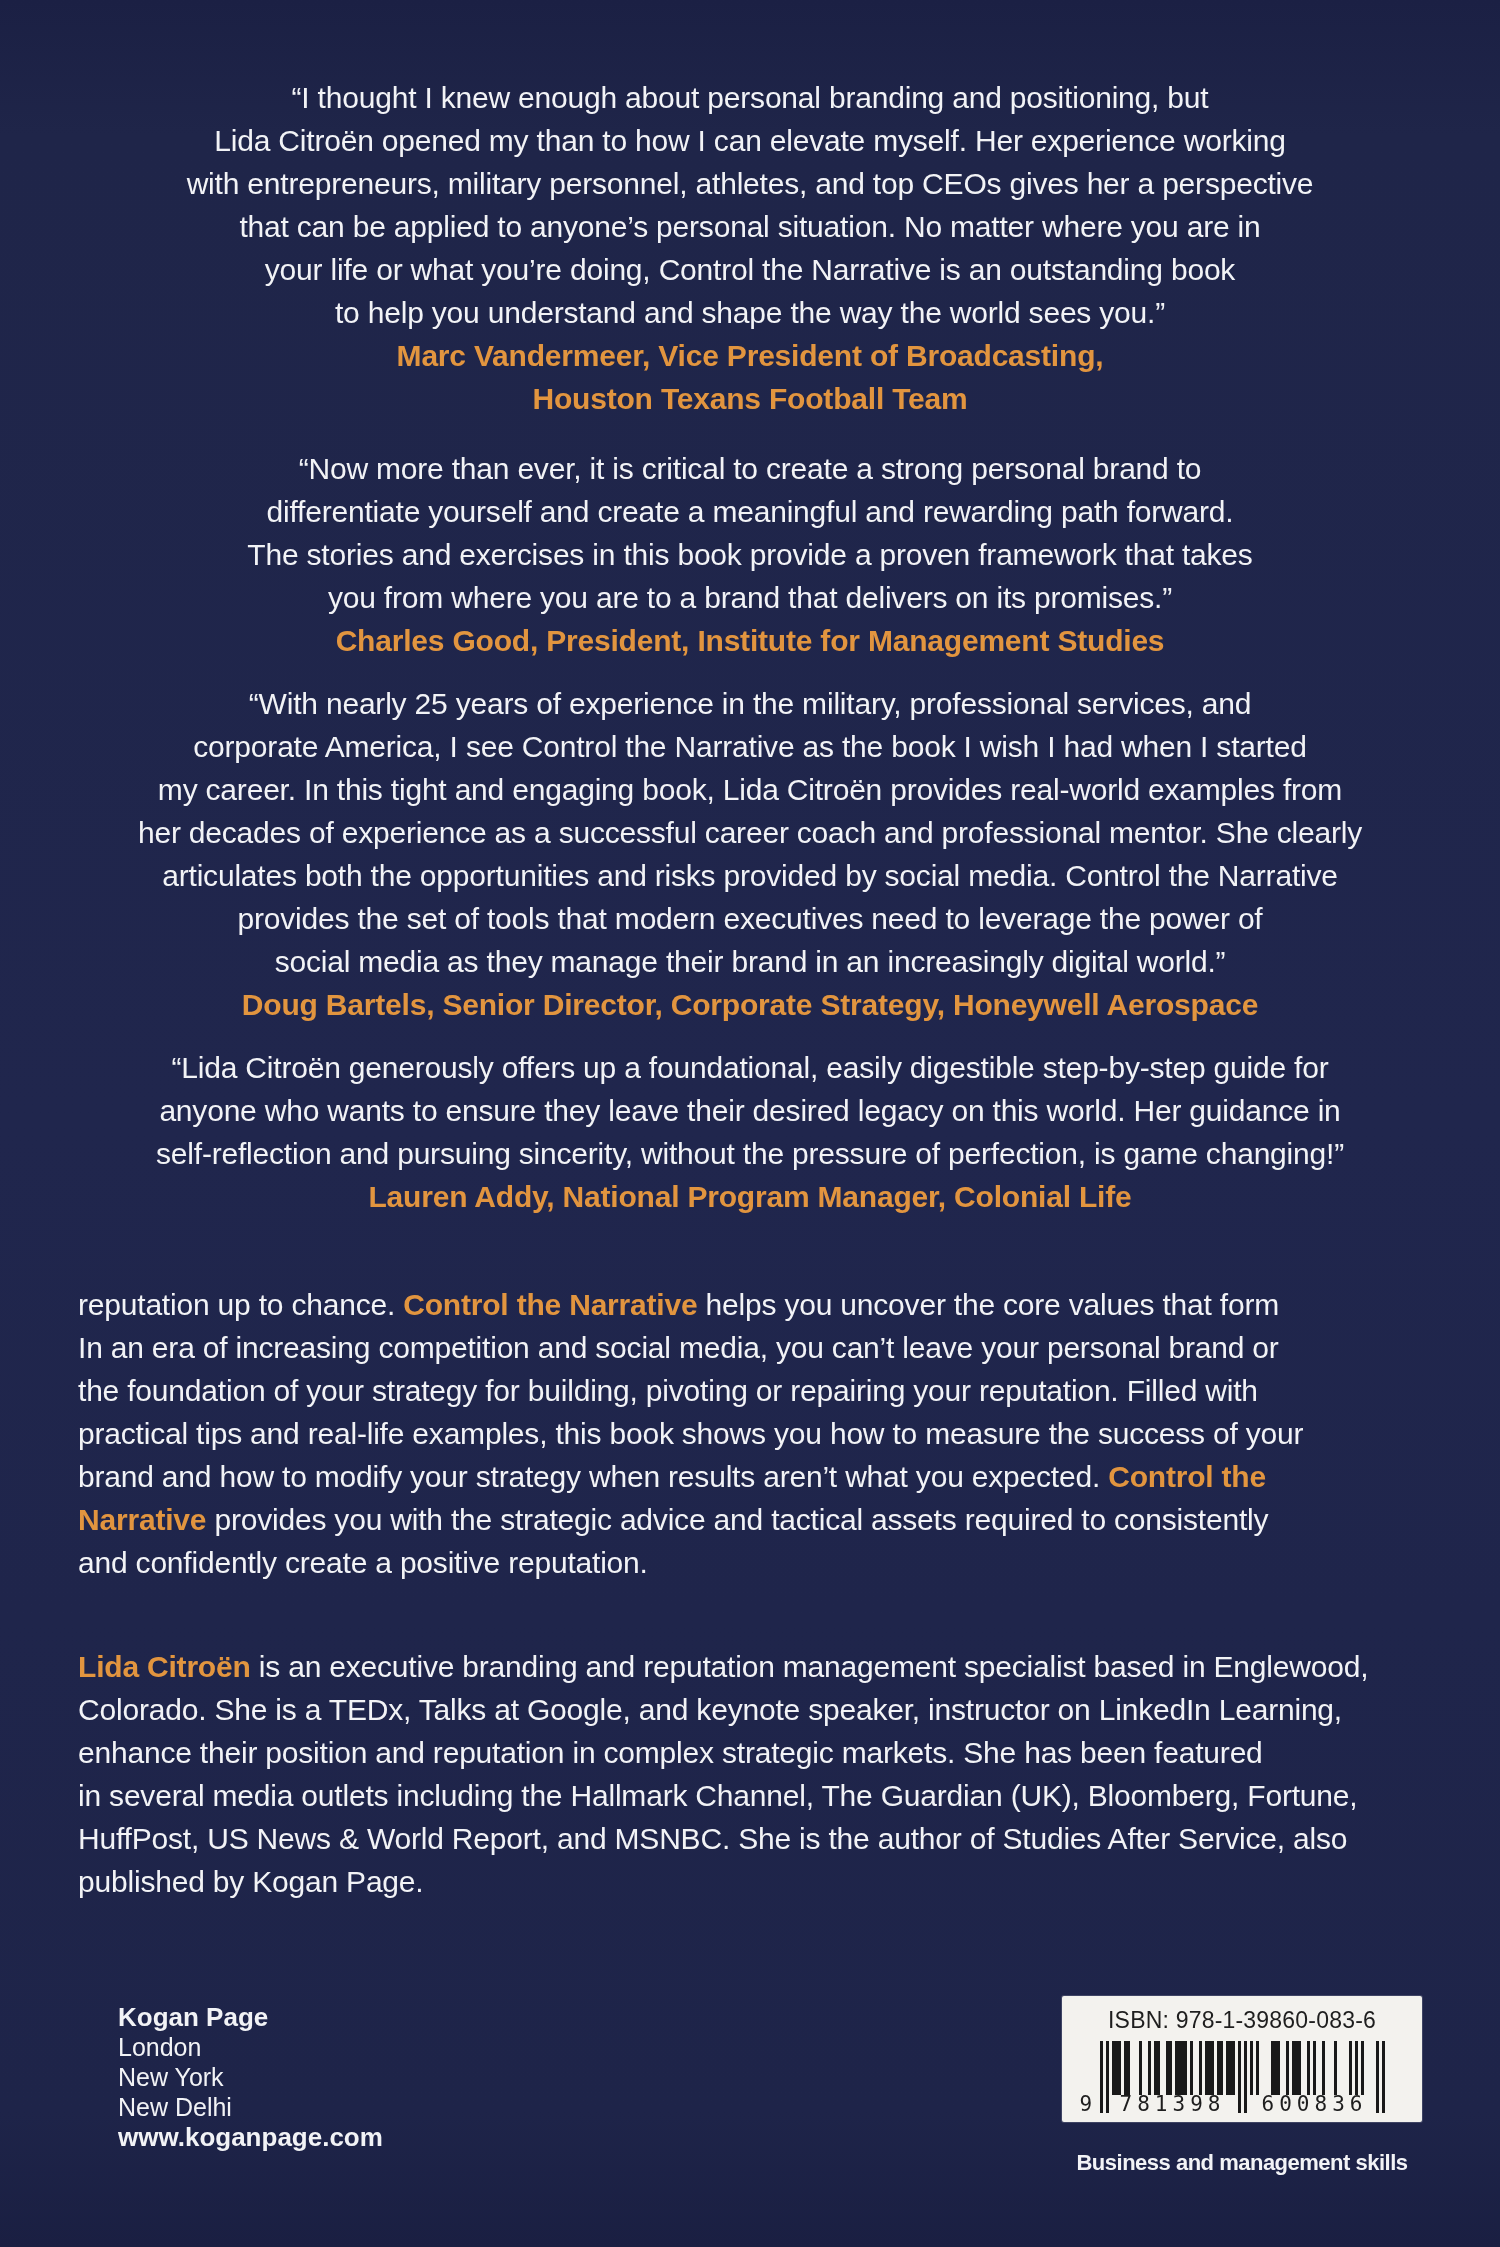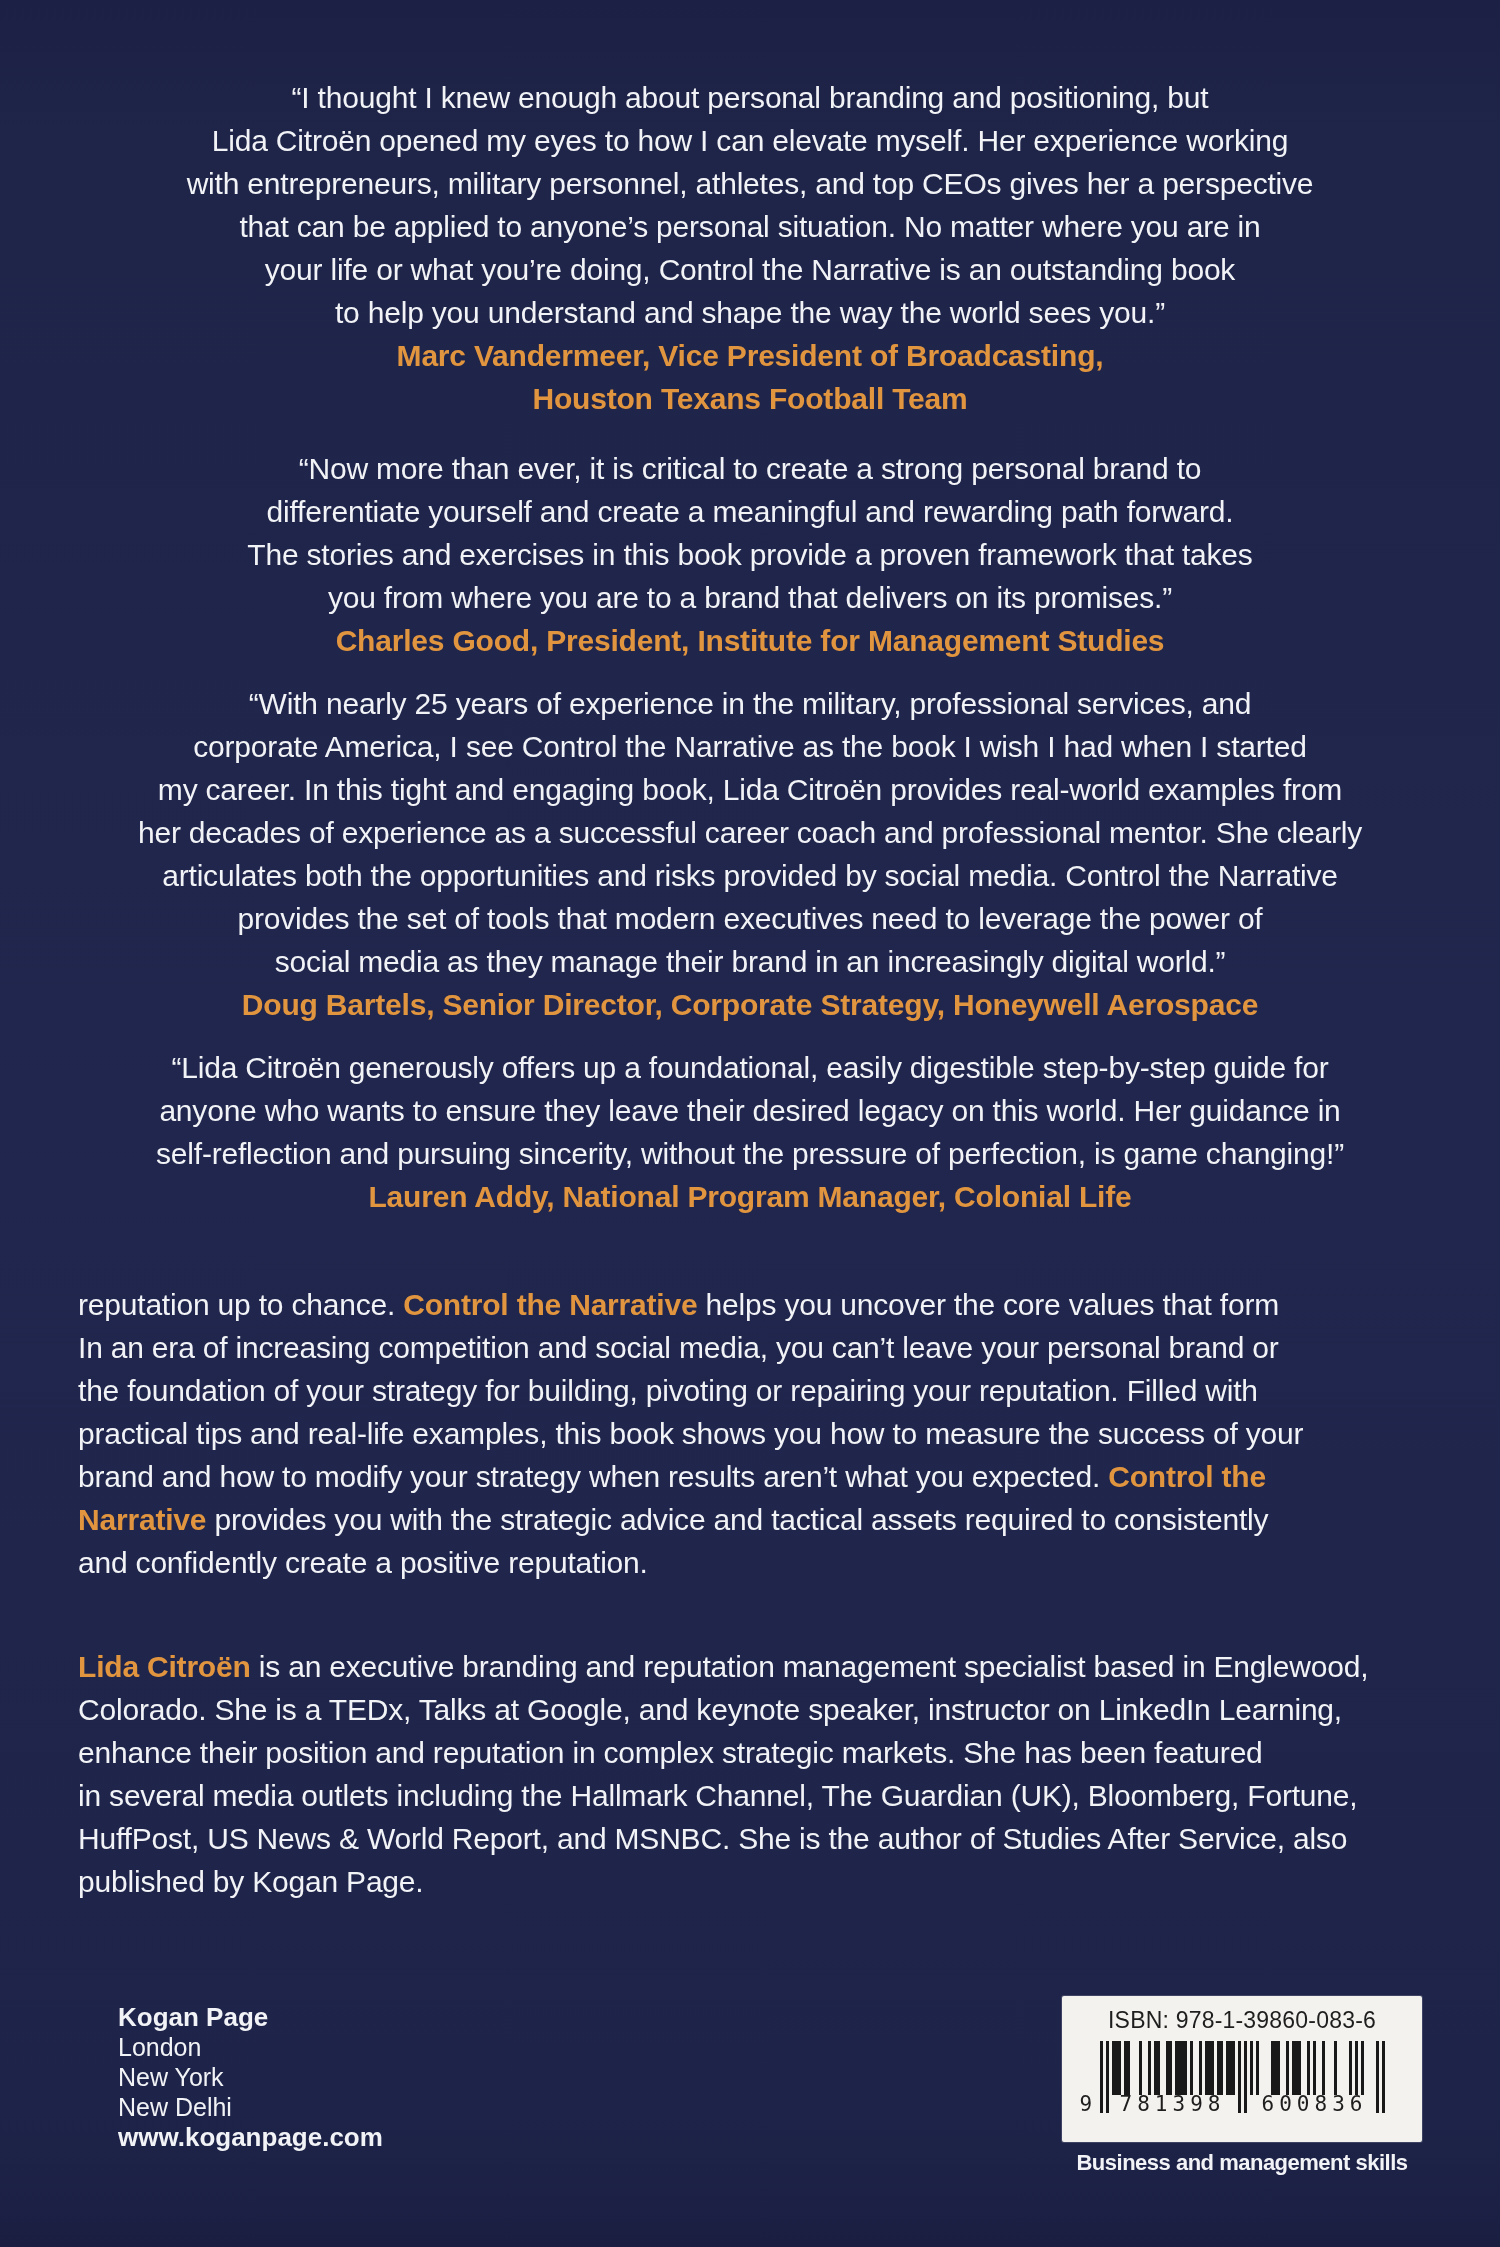--- a/index.html
+++ b/index.html
@@ -22,21 +22,21 @@
   .bd{font-weight:700;}
   .accent{color:var(--accent);}
   :root{--accent:#e2953f;}
 
   
   .pub{left:82px;top:2002px;font-size:25px;}
   .pub .pline{line-height:30px;height:30px;white-space:nowrap;margin-left:36px;}
   .pub .pbold{font-weight:700;font-size:26px;}
 
   
-  .bc-box{left:1062px;top:1996px;width:360px;height:146px;background:#f3f2ee;border-radius:2px;
+  .bc-box{left:1062px;top:1996px;width:360px;height:126px;background:#f3f2ee;border-radius:2px;
           box-shadow:0 0 0 1px rgba(255,255,255,0.15);}
   .isbn{margin-top:11px;text-align:center;font-size:23px;color:#1e1e1e;letter-spacing:0.2px;}
   .bars-wrap{position:relative;width:285px;margin:7px auto 0;height:74px;}
   .bar{position:absolute;top:0;width:3px;height:54px;background:#191919;}
   .bar.guard{height:72px;}
   .digits{position:absolute;left:0;right:0;bottom:0;height:22px;font-family:"DejaVu Sans Mono",monospace;
           font-size:21px;color:#1e1e1e;}
   .d0{position:absolute;left:-20px;bottom:-1px;}
   .d1{position:absolute;left:12px;bottom:-1px;width:122px;text-align:center;letter-spacing:5px;}
   .d2{position:absolute;left:153px;bottom:-1px;width:124px;text-align:center;letter-spacing:5px;}
@@ -45,21 +45,21 @@
             font-size:22px;letter-spacing:-0.5px;white-space:nowrap;}
 </style>
 </head>
 <body>
 
 <main>
 
   <section class="abs quote-block centered" style="top:76px">
     <blockquote class="quote-text">
         <div class="line"><span>“I thought I knew enough about personal branding and positioning, but</span></div>
-        <div class="line"><span>Lida Citroën opened my eyes to how I can elevate myself. Her experience working</span></div>
+        <div class="line"><span>Lida Citroën opened my than to how I can elevate myself. Her experience working</span></div>
         <div class="line"><span>with entrepreneurs, military personnel, athletes, and top CEOs gives her a perspective</span></div>
         <div class="line"><span>that can be applied to anyone’s personal situation. No matter where you are in</span></div>
         <div class="line"><span>your life or what you’re doing, </span><span class="it">Control the Narrative</span><span> is an outstanding book</span></div>
         <div class="line"><span>to help you understand and shape the way the world sees you.”</span></div>
       </blockquote>
     <div class="attr">
         <div class="line"><span>Marc Vandermeer, Vice President of Broadcasting,</span></div>
         <div class="line"><span>Houston Texans Football Team</span></div>
       </div>
   </section>

